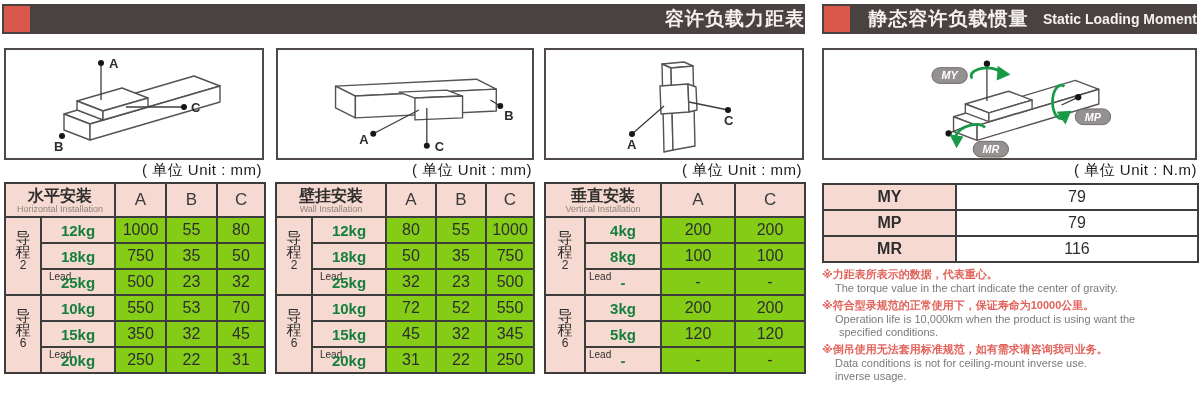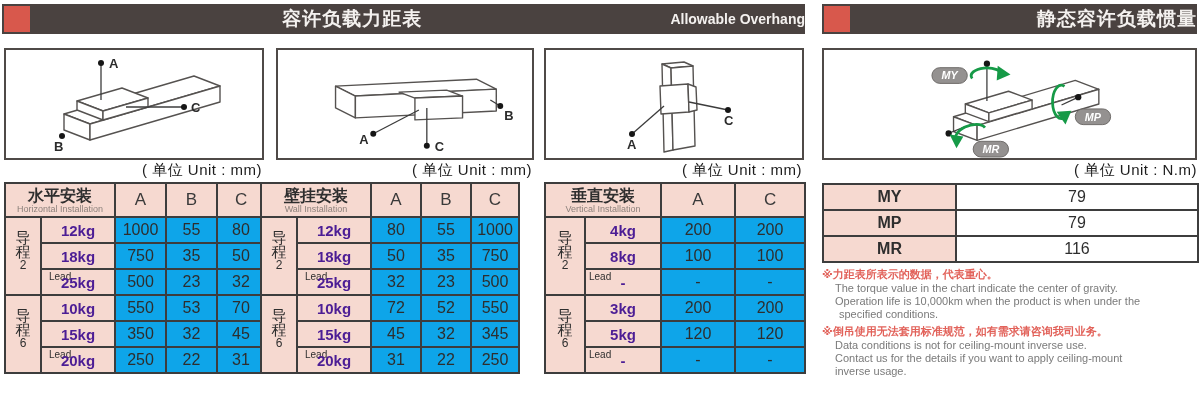--- a/index.html
+++ b/index.html
@@ -20,22 +20,22 @@
   table.spec th,table.spec td{border:2px solid #3d3d3d;text-align:center;vertical-align:middle;padding:0;box-sizing:border-box;}
   .pink{background:#f6d9d0;}
   th.title-cell{height:34px;}
   .tth-zh{font-size:16px;font-weight:bold;color:#2e2e2e;line-height:17px;}
   .tth-en{font-size:9px;font-weight:normal;color:#8d827c;line-height:10px;}
   th.colh{font-size:17px;font-weight:normal;color:#3a3a3a;}
   td.lead-cell{font-weight:normal;}
   .lz{font-size:15px;color:#2e2e2e;width:15px;margin:0 auto;word-break:break-all;line-height:14px;}
   .ln{font-size:12px;color:#2e2e2e;line-height:12px;}
   .le{font-size:10px;color:#2e2e2e;line-height:11px;margin-left:43px;}
-  td.load{height:26px;font-size:15px;font-weight:bold;color:#4c1d95;}
-  td.val{height:26px;font-size:16px;color:#2e2e2e;background:#0ea5e9;}
+  td.load{height:26px;font-size:15px;font-weight:bold;color:#15803d;}
+  td.val{height:26px;font-size:16px;color:#2e2e2e;background:#84cc16;}
   
   td.mlab{height:26px;font-size:16px;font-weight:bold;color:#2e2e2e;}
   td.mval{height:16px;font-size:16px;color:#2e2e2e;background:#fff;}
   
   #notes{position:absolute;left:822px;top:264px;width:378px;}
   .note-zh{font-size:11px;font-weight:bold;color:#e2625a;line-height:16px;margin-top:2px;white-space:nowrap;}
   .note-en{font-size:11px;color:#7a7a7a;line-height:13px;margin-left:13px;white-space:nowrap;}
   
   svg{display:block;}
   .face{fill:#ffffff;stroke:#555250;stroke-width:1.4;stroke-linejoin:round;}
@@ -48,26 +48,26 @@
   .pilltxt{font-family:"Liberation Sans",sans-serif;font-size:11px;font-weight:bold;font-style:italic;fill:#ffffff;text-anchor:middle;}
 </style>
 </head>
 <body>
 
 <div id="root">
 
   <div class="hbar" id="hbar-left">
     <div class="sq"></div>
     <div class="tzh">容许负载力距表</div>
-    <div class="ten">Allowable Overhang</div>
   </div>
 
   <div class="hbar" id="hbar-right">
     <div class="sq"></div>
     <div class="tzh">静态容许负载惯量</div>
+    <div class="ten">Static Loading Moment</div>
   </div>
 
   <div class="dbox" style="left:4px;width:260px;">
     <svg viewBox="0 0 256 108" width="256" height="108">
       <polygon class="face" points="58,64 188,26 214,36 84,74"></polygon>
       <polygon class="face" points="58,64 84,74 84,90 58,80"></polygon>
       <polygon class="face" points="84,74 214,36 214,52 84,90"></polygon>
       <polygon class="face" points="71,51 116,38 142,48 97,61"></polygon>
       <polygon class="face" points="71,51 97,61 97,70 71,60"></polygon>
       <polygon class="face" points="97,61 142,48 142,57 97,70"></polygon>
@@ -213,21 +213,21 @@
     </tr>
     <tr>
       <td class="pink load">20kg</td>
       <td class="val">250</td>
       <td class="val">22</td>
       <td class="val">31</td>
     </tr>
   </tbody>
     </table>
 
-  <table class="spec" style="left:260px;top:182px;width:258px;">
+  <table class="spec" style="left:275px;top:182px;width:258px;">
     <colgroup>
         <col style="width:36px">
         <col style="width:74px">
         <col style="width:50px">
         <col style="width:50px">
         <col style="width:48px">
       </colgroup>
     <tbody>
         <tr>
       <th colspan="2" class="pink title-cell">
@@ -363,21 +363,21 @@
     <tr>
       <td class="pink mlab">MR</td>
       <td class="mval">116</td>
     </tr>
   </tbody>
     </table>
 
   <div id="notes">
     <div class="note-zh">※力距表所表示的数据，代表重心。</div>
     <div class="note-en">The torque value in the chart indicate the center of gravity.</div>
-    <div class="note-en">Operation life is 10,000km when the product is when under the</div>
+    <div class="note-zh">※符合型录规范的正常使用下，保证寿命为10000公里。</div>
+    <div class="note-en">Operation life is 10,000km when the product is using want the</div>
     <div class="note-en" style="margin-left:17px;">specified conditions.</div>
     <div class="note-zh">※倒吊使用无法套用标准规范，如有需求请咨询我司业务。</div>
     <div class="note-en">Data conditions is not for ceiling-mount inverse use.</div>
-    <div class="note-en">Contact us for the details if you want to apply ceiling-mount</div>
     <div class="note-en">inverse usage.</div>
   </div>
 
 </div>
 
 </body></html>

